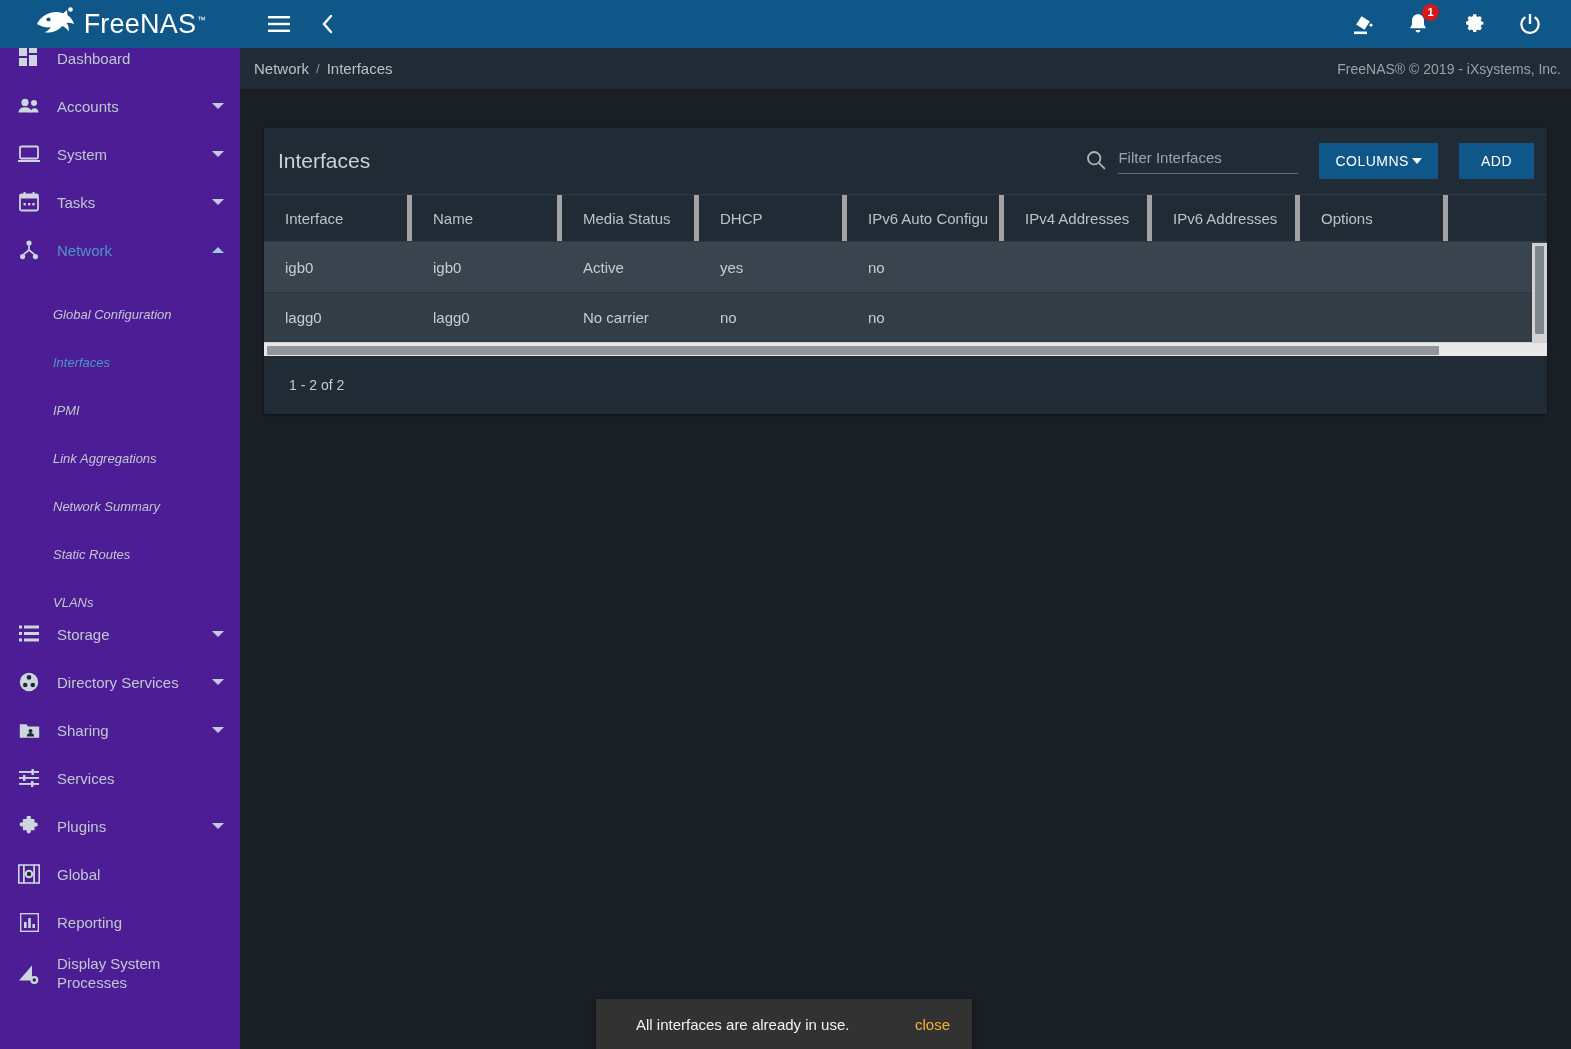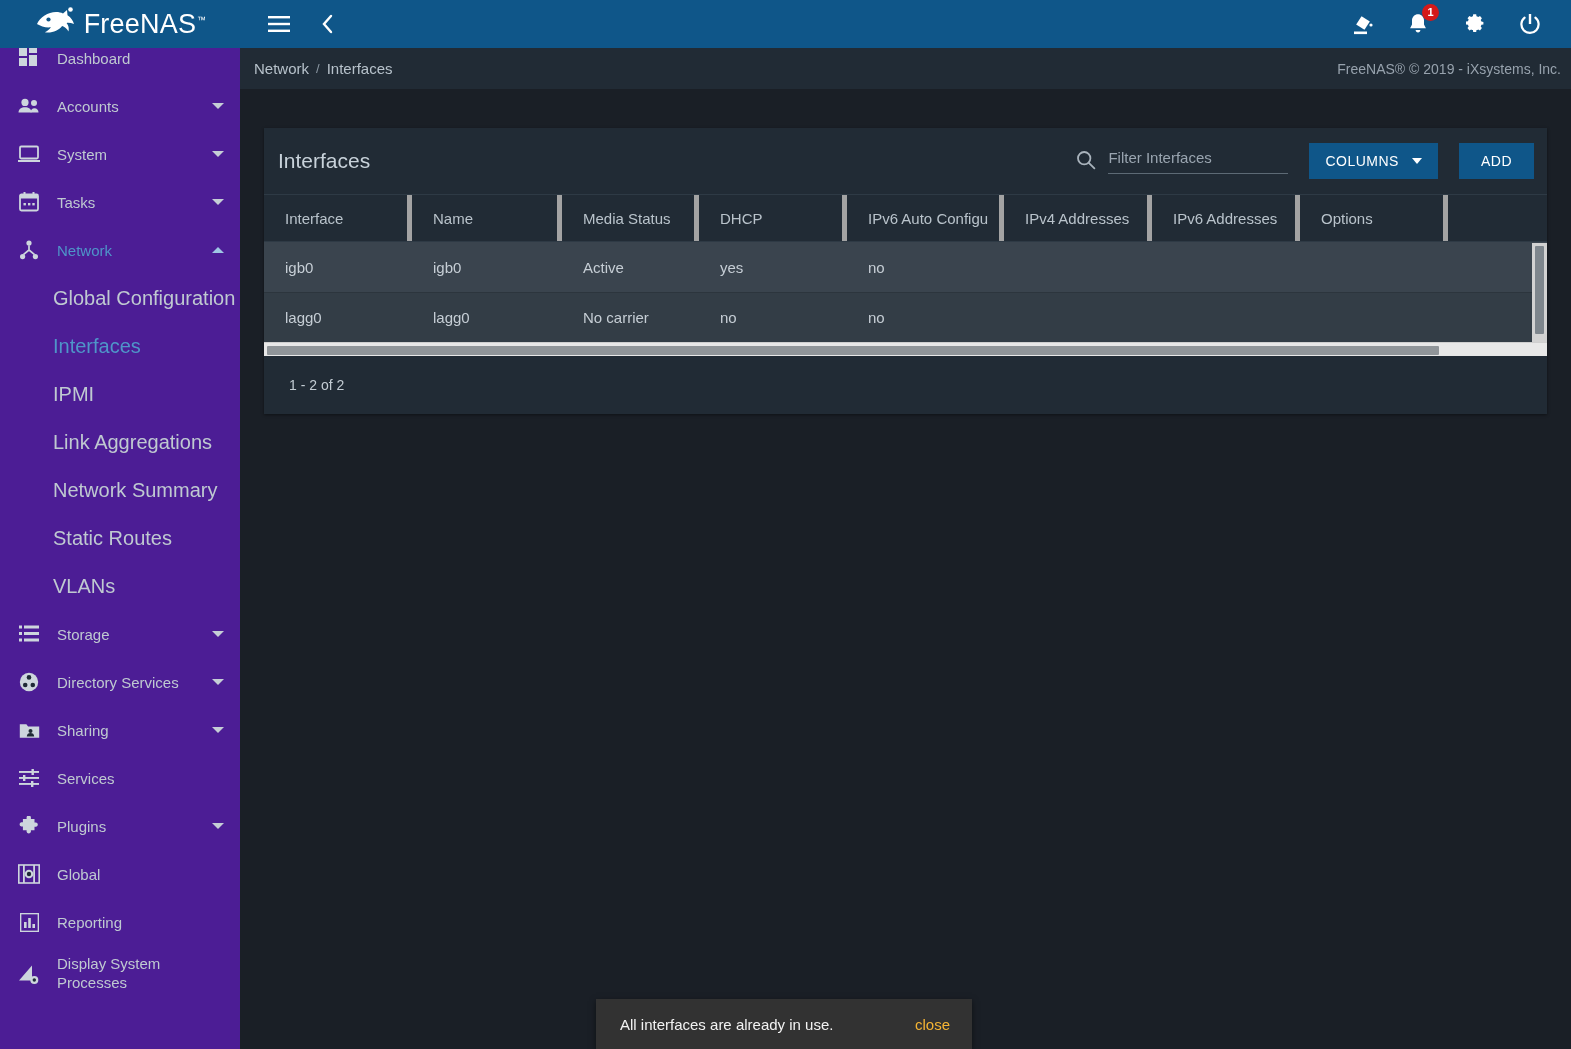--- a/index.html
+++ b/index.html
@@ -78,23 +78,23 @@
     margin-left: 6px;
   }
   .nav-item .caret.up {
     border-top: none; border-bottom: 6px solid #9ec6e4;
   }
   .nav-item.active { color: #4f95c9; }
   .nav-item.active .caret { border-top-color: #4f95c9; }
   .nav-item.two-line { height: 56px; }
   .nav-item.two-line .lbl { white-space: normal; line-height: 1.25; }
   .sub-item {
-    display: flex; align-items: center;
+    display: flex; align-items: flex-end;
     height: 48px; padding-left: 53px;
-    color: #bfc9d1; font-size: 20px; cursor: pointer;
+    color: #bfc9d1; font-size: 13px; cursor: pointer; font-style: italic;
   }
   .sub-item.active { color: #4f95c9; }
 
   
   .crumbbar {
     position: absolute; top: 48px; left: 240px;
     width: 1331px; height: 41px;
     background: #212b35;
     display: flex; align-items: center;
     padding: 0 10px 0 14px;
@@ -133,21 +133,21 @@
     width: 100%; background: transparent; border: none; outline: none;
     color: #c9d2d9; font-size: 15px;
     font-family: "Liberation Sans", sans-serif;
   }
   .search-field input::placeholder { color: #9aa5b0; }
   .btn {
     background: #0f5689; color: #fff;
     border: none; height: 36px;
     font-size: 14px; letter-spacing: .5px;
     display: flex; align-items: center; justify-content: center;
-    gap: 13px; cursor: pointer; padding: 0 16px;
+    gap: 3px; cursor: pointer; padding: 0 16px;
     font-family: "Liberation Sans", sans-serif;
   }
   .btn .dn {
     width: 0; height: 0;
     border-left: 5px solid transparent;
     border-right: 5px solid transparent;
     border-top: 6px solid #fff;
   }
 
   
@@ -201,21 +201,21 @@
   
   .snackbar {
     position: absolute; left: 596px; top: 999px;
     width: 376px; height: 50px;
     background: #323232;
     display: flex; align-items: center;
     padding: 0 22px 0 24px;
     box-shadow: 0 2px 6px rgba(0,0,0,.5);
     z-index: 60;
   }
-  .snack-msg { color: #f2f2f2; font-size: 15px; }
+  .snack-msg { color: #f2f2f2; font-size: 15px; margin-left: 16px; }
   .snack-close {
     margin-left: auto; color: #f5b433; font-size: 15px; cursor: pointer;
   }
 </style>
 </head>
 <body>
 
 <div class="topbar">
   <div class="logo-zone">
     <div class="logo-wrap">

